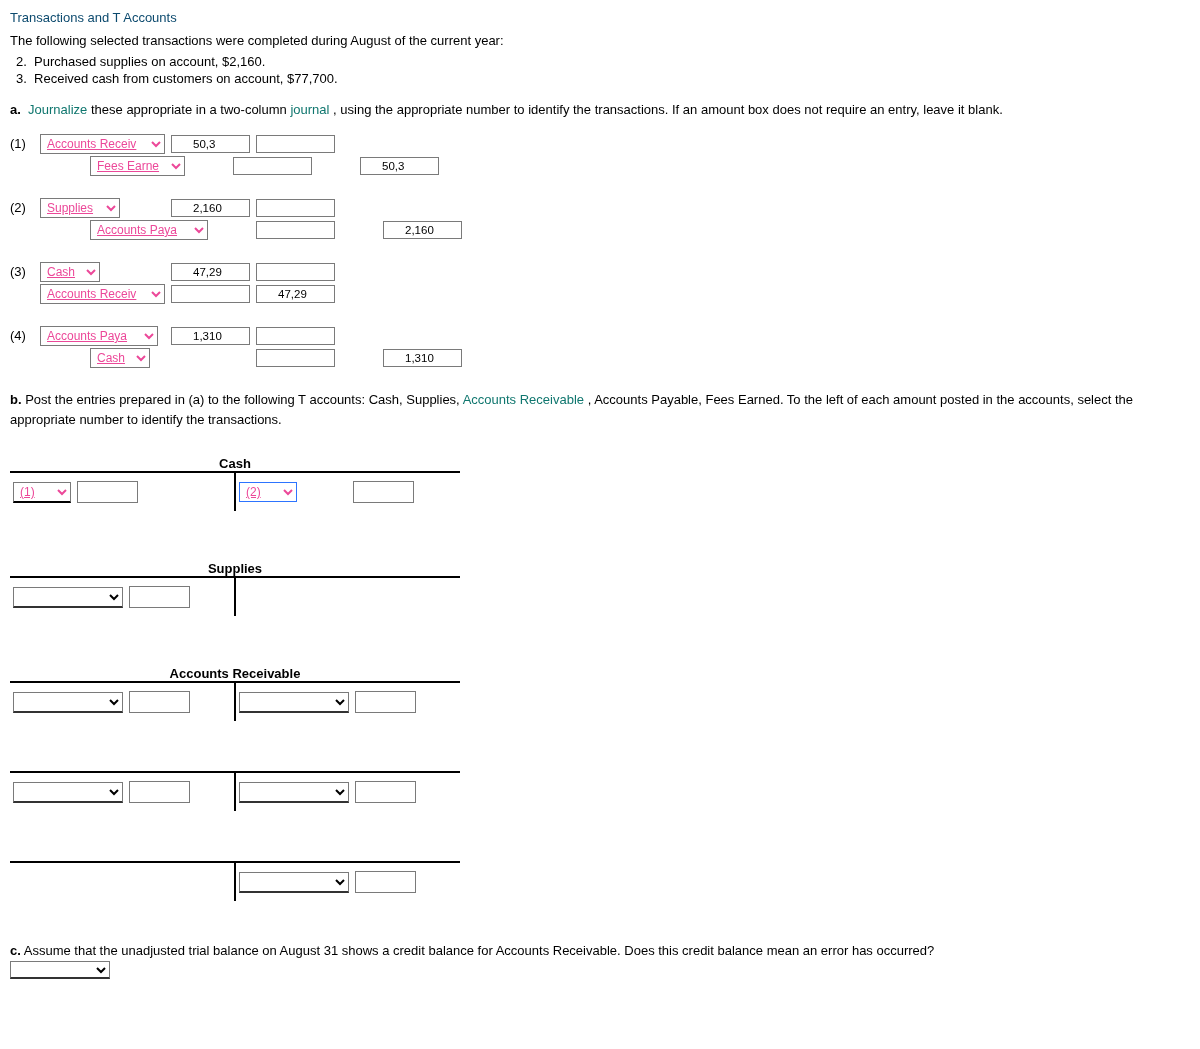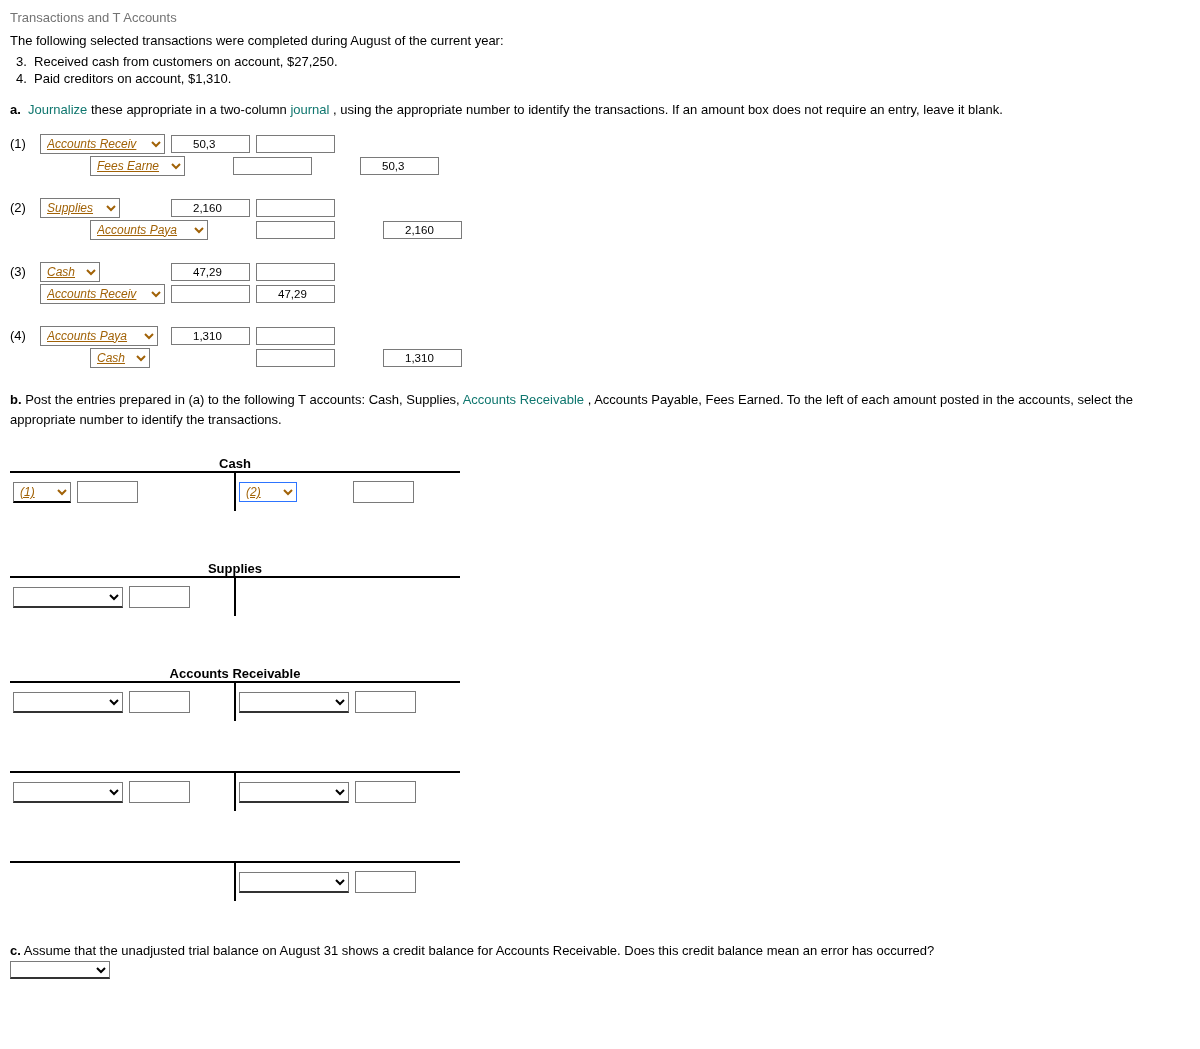--- a/index.html
+++ b/index.html
@@ -1,16 +1,16 @@
 <!DOCTYPE html>
 <html><head>
 <meta charset="utf-8">
 <style>
   body { font-family: Verdana, Arial, sans-serif; font-size: 13px; color: #000; margin: 10px; }
-  .page-title { color: #737373; font-size: 13px; margin-bottom: 4px; }
+  .page-title { color: #0c4a6e; font-size: 13px; margin-bottom: 4px; }
   .intro { margin: 8px 0 6px; }
   .tx-list { margin: 0 0 12px 6px; padding: 0; list-style: none; line-height: 1.3; }
   .tx-item { }
   .task { margin: 10px 0 14px; line-height: 1.55; }
   .task strong { font-weight: bold; }
   .kw { color: #0f766e; }
   .journal-block { margin: 10px 0 22px; }
   .jrow { display: flex; align-items: center; gap: 6px; margin: 2px 0; }
   .jrow .lbl { width: 24px; }
   .sel { border: 1px solid #7a7a7a; background: #fff; font-size: 12px; padding: 1px 2px; }
@@ -19,32 +19,32 @@
   .amt { width: 35px; border: 1px solid #7a7a7a; font-size: 11.5px; padding: 2px 21px; text-align: left; font-family: Verdana, Arial, sans-serif; }
   .amt-blank { width: 35px; }
   .credit-indent { margin-left: 8px; gap: 48px; }
   .tacct { margin: 26px 0 4px; }
   .tacct .t-title { font-weight: bold; font-size: 13px; text-align: center; width: 450px; }
   .t-bar { width: 450px; border-top: 2px solid #000; display: flex; position: relative; }
   .t-col { width: 50%; display: flex; align-items: center; gap: 6px; padding: 3px; min-height: 32px; }
   .t-left { border-right: 2px solid #000; justify-content: flex-start; }
   .t-amt { width: 55px; border: 1px solid #7a7a7a; height: 18px; }
   .note-select { border: 1px solid #7a7a7a; border-bottom: 2px solid #333; width: 100px; height: 18px; background: #fff; }
-  select.blue { color: #a16207; text-decoration: underline; font-style: italic; }
+  select.blue { color: #ec4899; text-decoration: underline; }
 </style>
 </head>
 <body>
 
 <div class="page-title">Transactions and T Accounts</div>
 
 <div class="intro">The following selected transactions were completed during August of the current year:</div>
 
 <ol class="tx-list">
-  <li class="tx-item">3.&nbsp;&nbsp;<span>Received cash from customers on account, $27,250.</span></li>
-  <li class="tx-item">4.&nbsp;&nbsp;<span>Paid creditors on account, $1,310.</span></li>
+  <li class="tx-item">2.&nbsp;&nbsp;<span>Purchased supplies on account, $2,160.</span></li>
+  <li class="tx-item">3.&nbsp;&nbsp;<span>Received cash from customers on account, $77,700.</span></li>
 </ol>
 
 <div class="task">
   <strong>a.</strong>&nbsp;
   <span class="kw">Journalize</span>
   <span> these appropriate in a two-column </span>
   <span class="kw">journal</span>
   <span>, using the appropriate number to identify the transactions. If an amount box does not require an entry, leave it blank.</span>
 </div>
 

